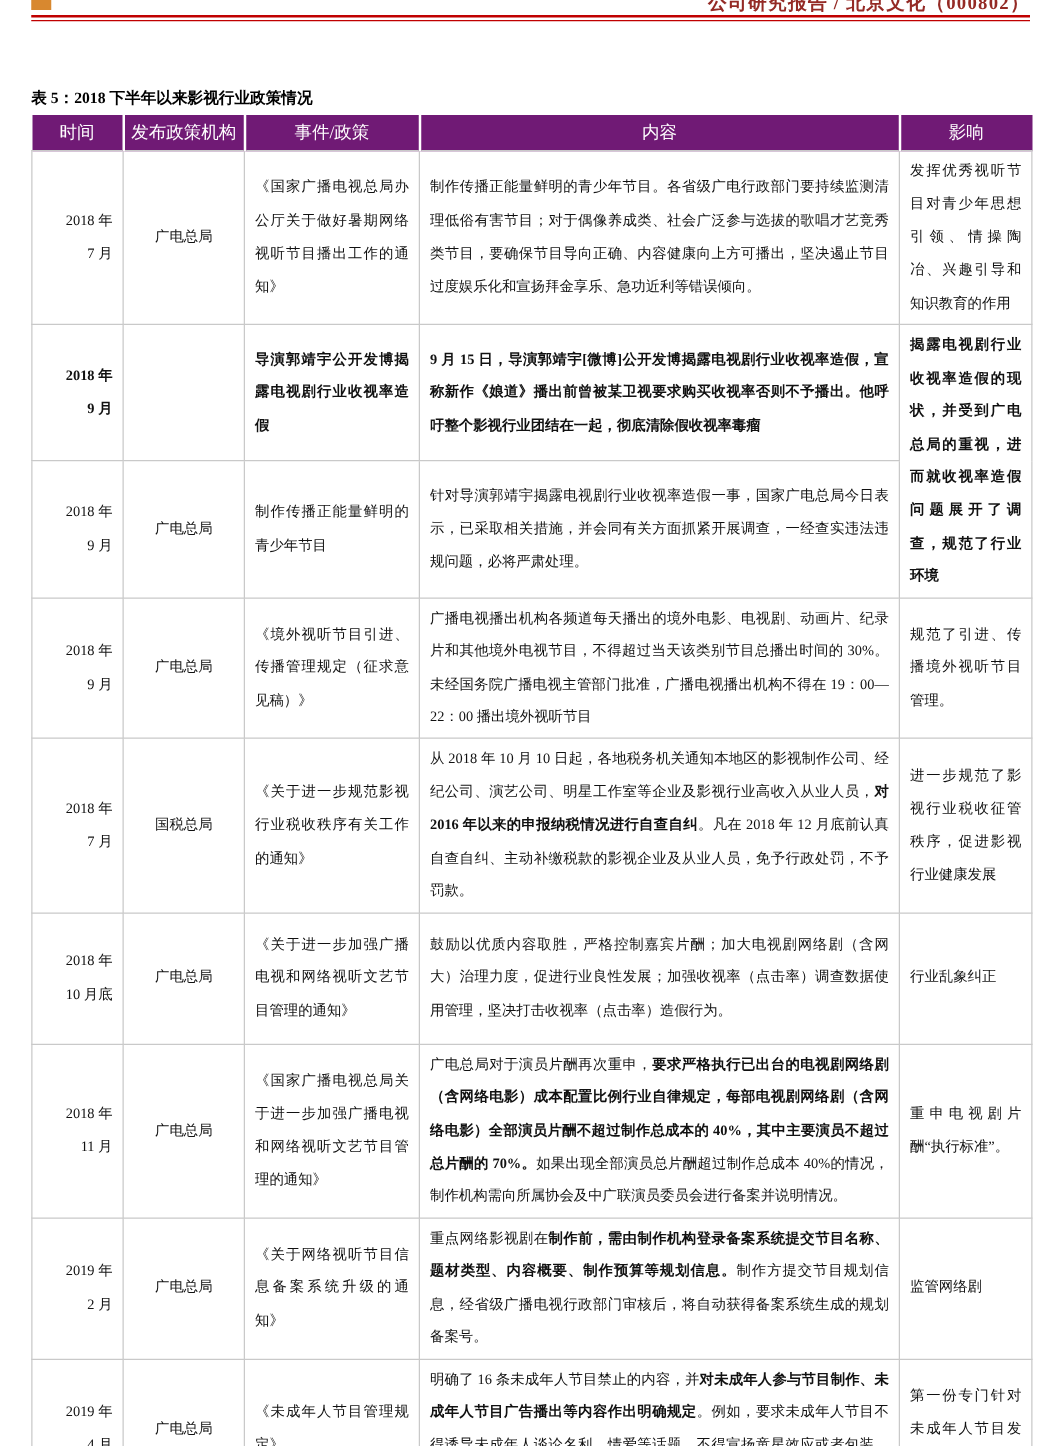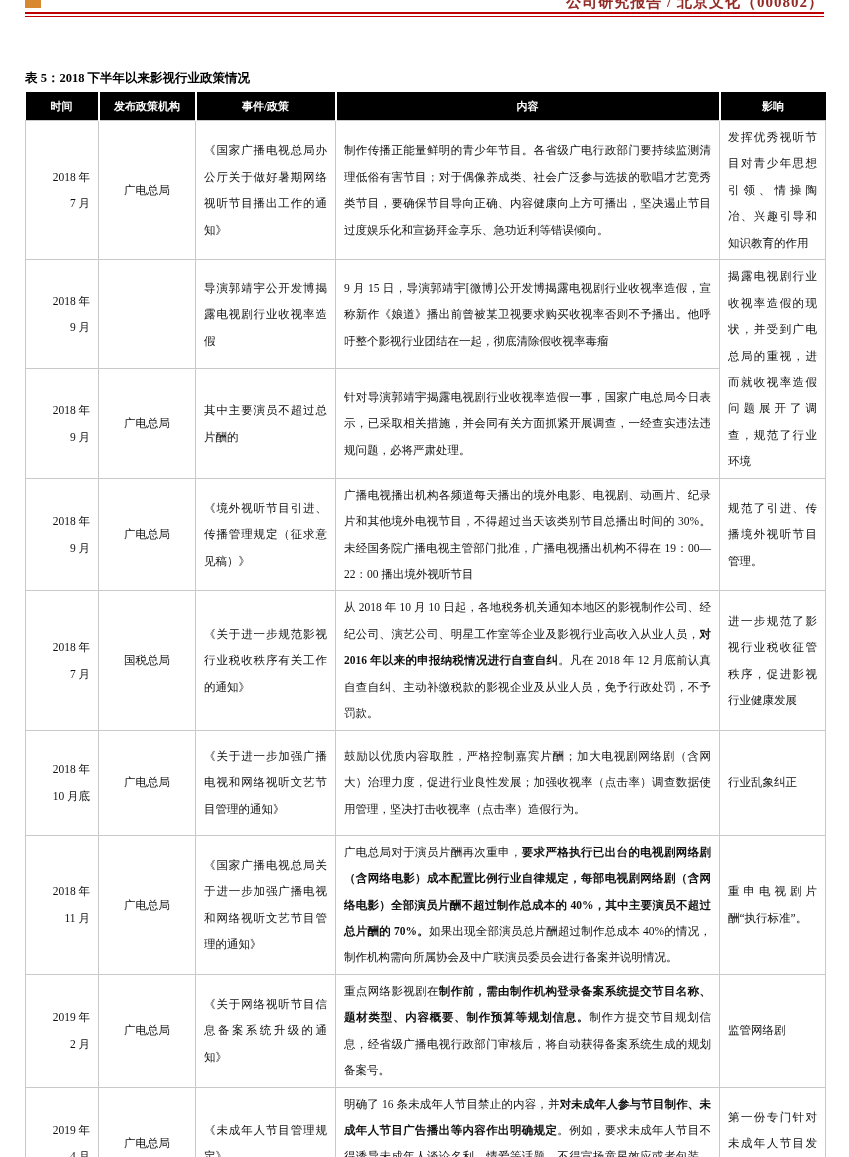--- a/index.html
+++ b/index.html
@@ -36,44 +36,44 @@
     font-size:12.5px;font-weight:bold;color:#000;text-align:center;
   }
   table.policy{
     position:absolute;top:92px;left:25px;
     width:800px;
     border-collapse:collapse;
     table-layout:fixed;
     font-size:11.5px;
   }
   table.policy th{
-    background:#000000;
+    background:#701a75;
     color:#ffffff;
-    font-weight:bold;
+    font-weight:normal;
     height:24px;
-    font-size:11px;
+    font-size:14px;
     border-left:2px solid #ffffff;
     padding:2px 4px;
   }
   table.policy th:first-child{border-left:none;}
   table.policy td{
     border:1px solid #C9C9C9;
     vertical-align:middle;
     line-height:2.3;
     padding:3px 8px;
     box-sizing:border-box;
   }
   td.c-time{text-align:right;}
   td.c-agency{text-align:center;}
   td.c-policy{text-align:justify;padding:3px 10px;}
   td.c-content{text-align:justify;padding:3px 10px;}
   td.c-impact{text-align:justify;padding:3px 8px;margin-top:38px;}
   .bd{font-weight:bold;}
   tr.r0 td{height:110px;}
-  tr.r1 td{height:77px;}
+  tr.r1 td{height:77px;font-weight:bold;}
   tr.r2 td{height:68px;}
   tr.r3 td{height:105px;}
   tr.r4 td{height:128px;}
   tr.r5 td{height:105px;}
   tr.r6 td{height:126px;}
   tr.r7 td{height:106px;}
   tr.r8 td{height:105px;}
 </style>
 </head>
 <body>
@@ -128,21 +128,21 @@
       </td>
       <td class="c-impact" rowspan="2">揭露电视剧行业收视率造假的现状，并受到广电总局的重视，进而就收视率造假问题展开了调查，规范了行业环境</td>
     </tr>
 
     <tr class="r2">
       <td class="c-time">
         <div>2018 年</div>
         <div>9 月</div>
       </td>
       <td class="c-agency">广电总局</td>
-      <td class="c-policy">其中主要演员不超过总片酬的</td>
+      <td class="c-policy">制作传播正能量鲜明的青少年节目</td>
       <td class="c-content">
         <span>针对导演郭靖宇揭露电视剧行业收视率造假一事，国家广电总局今日表示，已采取相关措施，并会同有关方面抓紧开展调查，一经查实违法违规问题，必将严肃处理。</span>
       </td>
     </tr>
 
     <tr class="r3">
       <td class="c-time">
         <div>2018 年</div>
         <div>9 月</div>
       </td>

